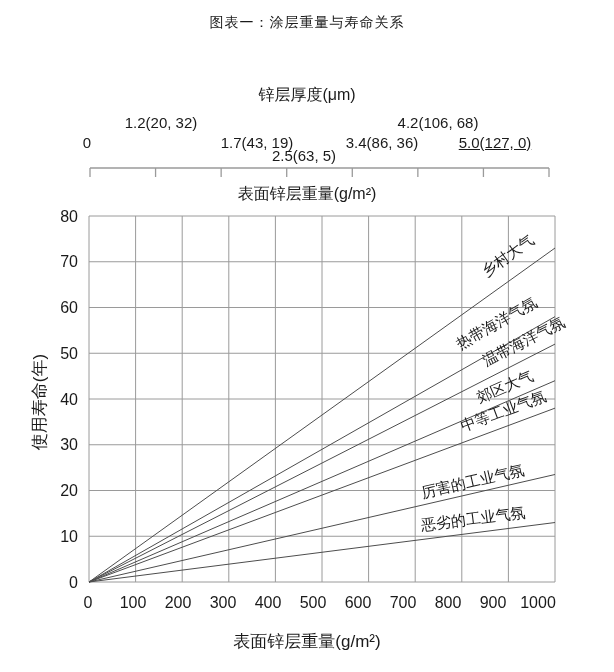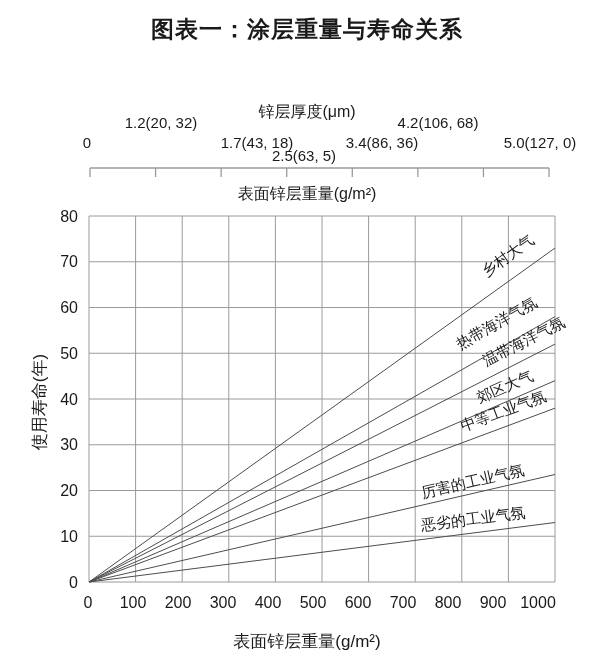--- a/index.html
+++ b/index.html
@@ -4,24 +4,24 @@
 <style>
   html,body{margin:0;padding:0;background:#fff;}
   #stage{
     position:relative;width:614px;height:672px;background:#ffffff;
     font-family:"Liberation Sans","DejaVu Sans",sans-serif;
     color:#1a1a1a;overflow:hidden;
   }
   .abs{position:absolute;}
   #chart-title{
     left:0;top:14px;width:614px;text-align:center;
-    font-size:23px;font-weight:bold;letter-spacing:1px;
+    font-size:14px;font-weight:normal;letter-spacing:1px;
   }
   #top-axis-title{
-    left:0;top:102px;width:614px;text-align:center;font-size:16px;
+    left:0;top:85px;width:614px;text-align:center;font-size:16px;
   }
   .topaxis-label{
     position:absolute;transform:translateX(-50%);
     font-size:15px;white-space:nowrap;
   }
   #top-axis-subtitle{
     left:0;top:184px;width:614px;text-align:center;font-size:16px;
   }
   #y-axis-title{
     left:-41px;top:391px;width:160px;height:22px;text-align:center;
@@ -38,25 +38,25 @@
 
 <div id="stage">
 
   <div id="chart-title" class="abs">图表一：涂层重量与寿命关系</div>
 
   <div id="top-axis-title" class="abs">锌层厚度(μm)</div>
 
   <div id="top-axis-labels" class="abs" style="left:0;top:0;width:614px;height:0;">
       <div class="topaxis-label" style="left: 87px; top: 134px;">0</div>
       <div class="topaxis-label" style="left: 161px; top: 114px;">1.2(20, 32)</div>
-      <div class="topaxis-label" style="left: 257px; top: 134px;">1.7(43, 18)</div>
+      <div class="topaxis-label" style="left: 257px; top: 134px;">1.7(43, 19)</div>
       <div class="topaxis-label" style="left: 304px; top: 114px; margin-top: 33px;">2.5(63, 5)</div>
       <div class="topaxis-label" style="left: 382px; top: 134px;">3.4(86, 36)</div>
       <div class="topaxis-label" style="left: 438px; top: 114px;">4.2(106, 68)</div>
-      <div class="topaxis-label" style="left: 540px; top: 134px;">5.0(127, 0)</div>
+      <div class="topaxis-label" style="left: 495px; top: 134px; text-decoration: underline;">5.0(127, 0)</div>
     </div>
 
   <div id="top-axis-subtitle" class="abs">表面锌层重量(g/m²)</div>
 
   <svg id="plot" class="abs" style="left:0;top:0;" width="614" height="672" viewBox="0 0 614 672">
       <line x1="90" y1="168" x2="549" y2="168" stroke="#9a9a9a" stroke-width="1.3"></line>
       <line x1="90" y1="168" x2="90" y2="177" stroke="#9a9a9a" stroke-width="1.3"></line>
       <line x1="155.57142857142856" y1="168" x2="155.57142857142856" y2="177" stroke="#9a9a9a" stroke-width="1.3"></line>
       <line x1="221.14285714285714" y1="168" x2="221.14285714285714" y2="177" stroke="#9a9a9a" stroke-width="1.3"></line>
       <line x1="286.7142857142857" y1="168" x2="286.7142857142857" y2="177" stroke="#9a9a9a" stroke-width="1.3"></line>

